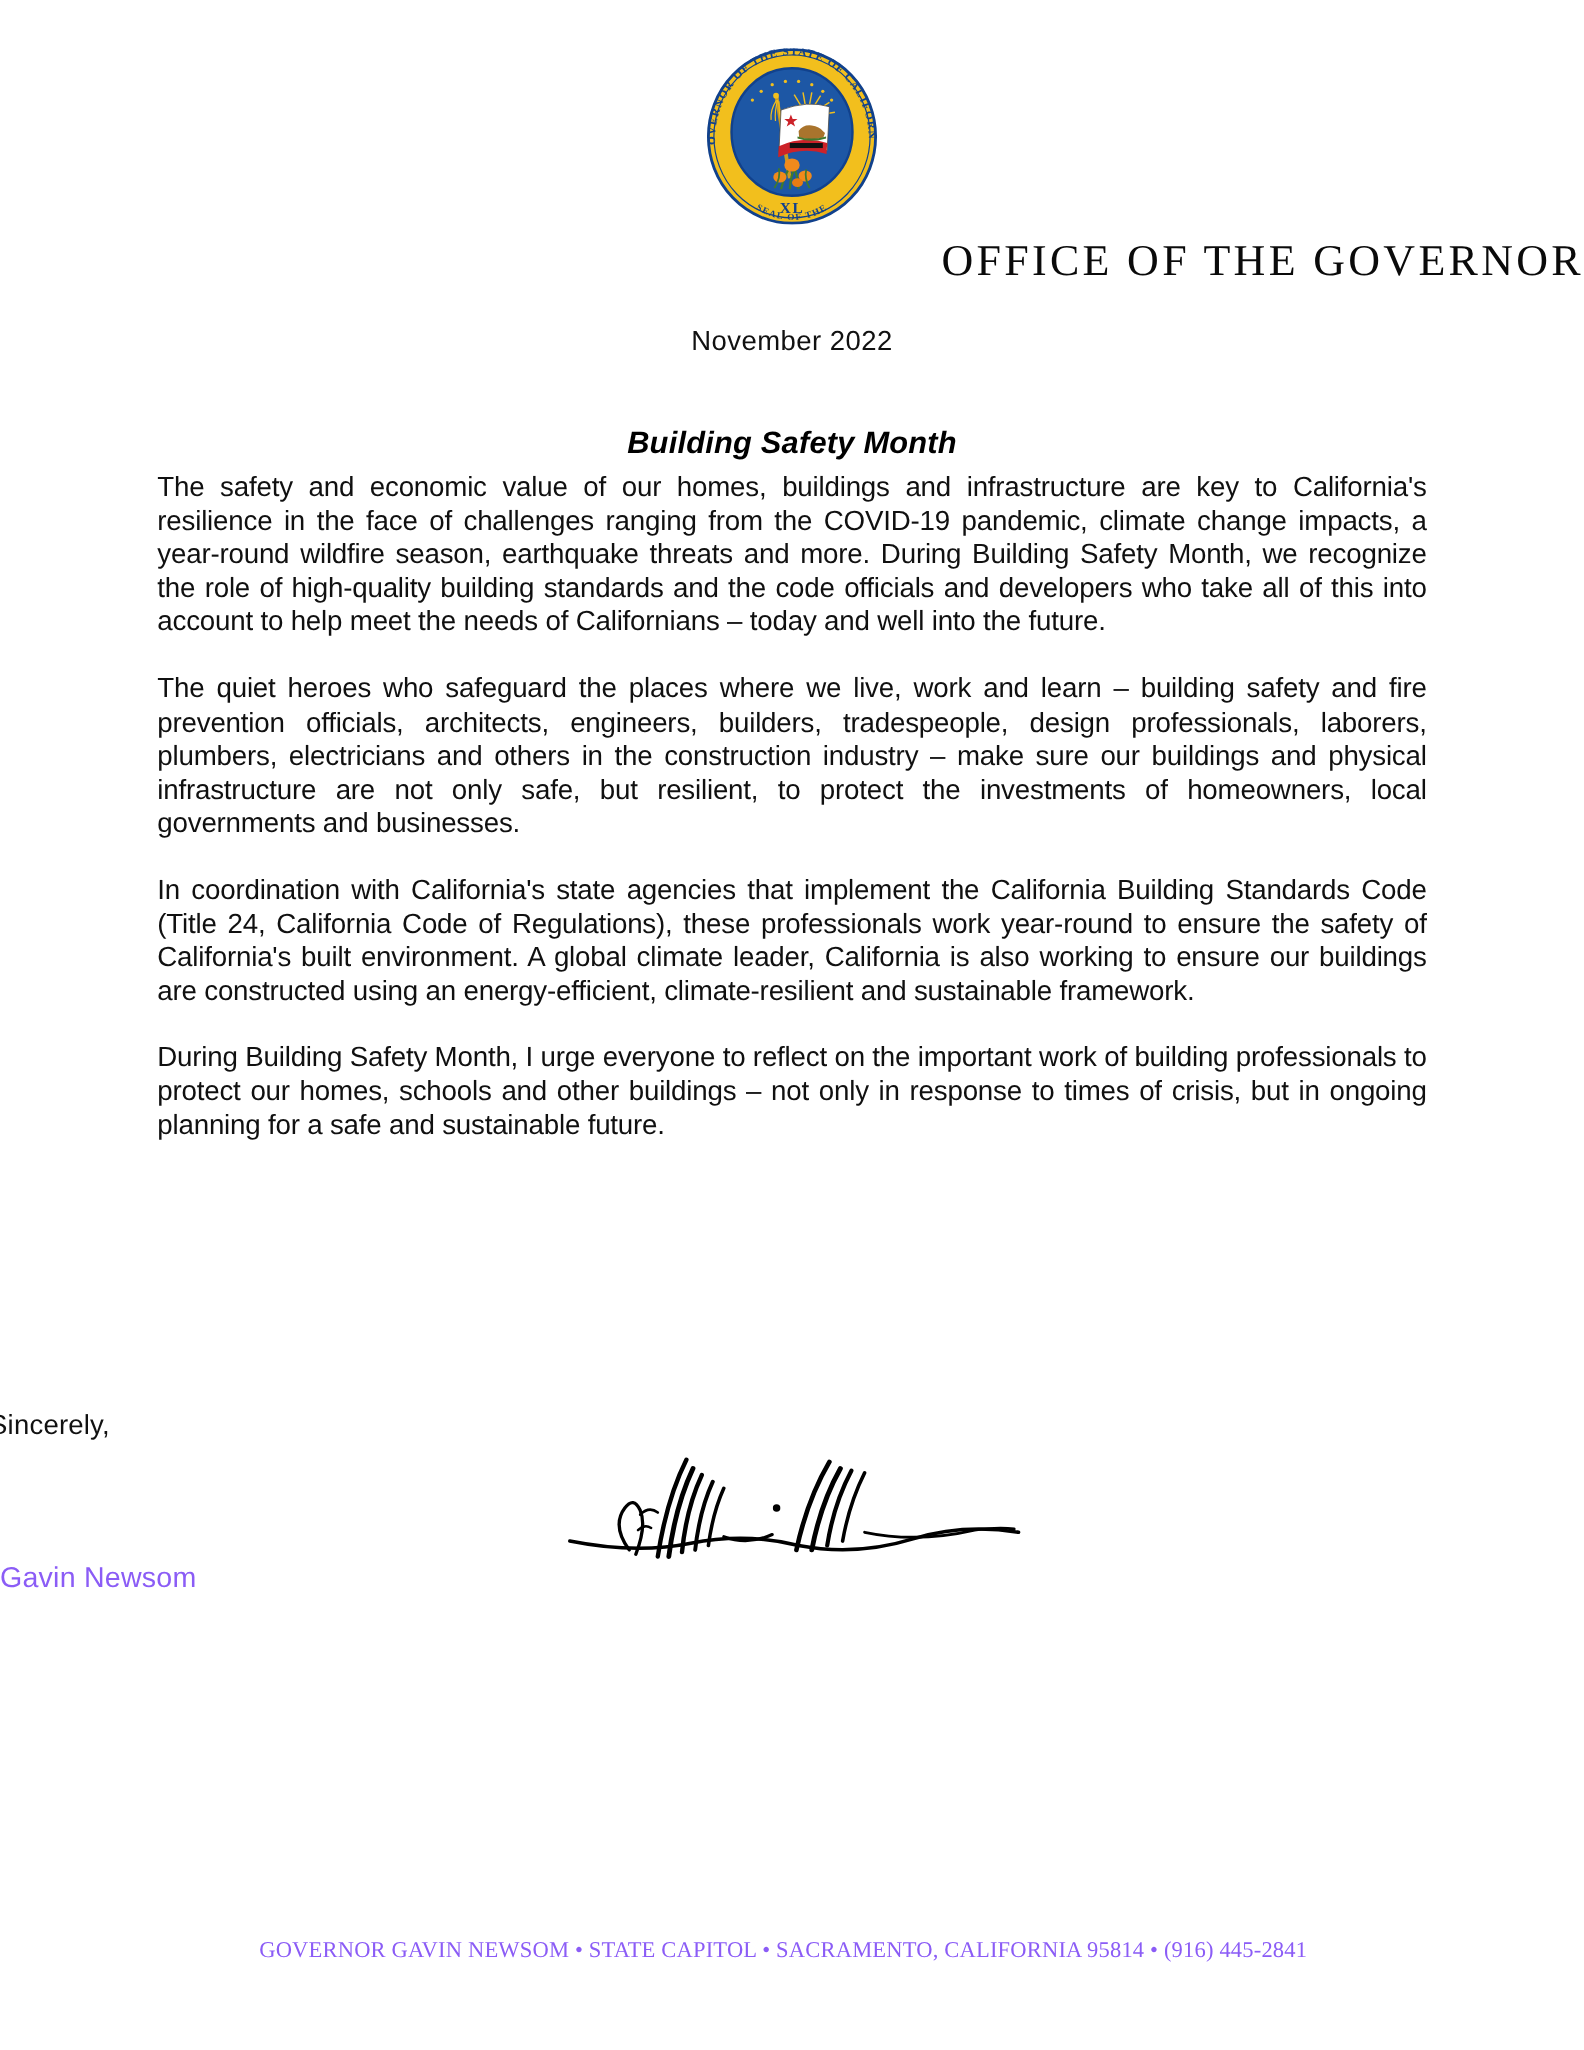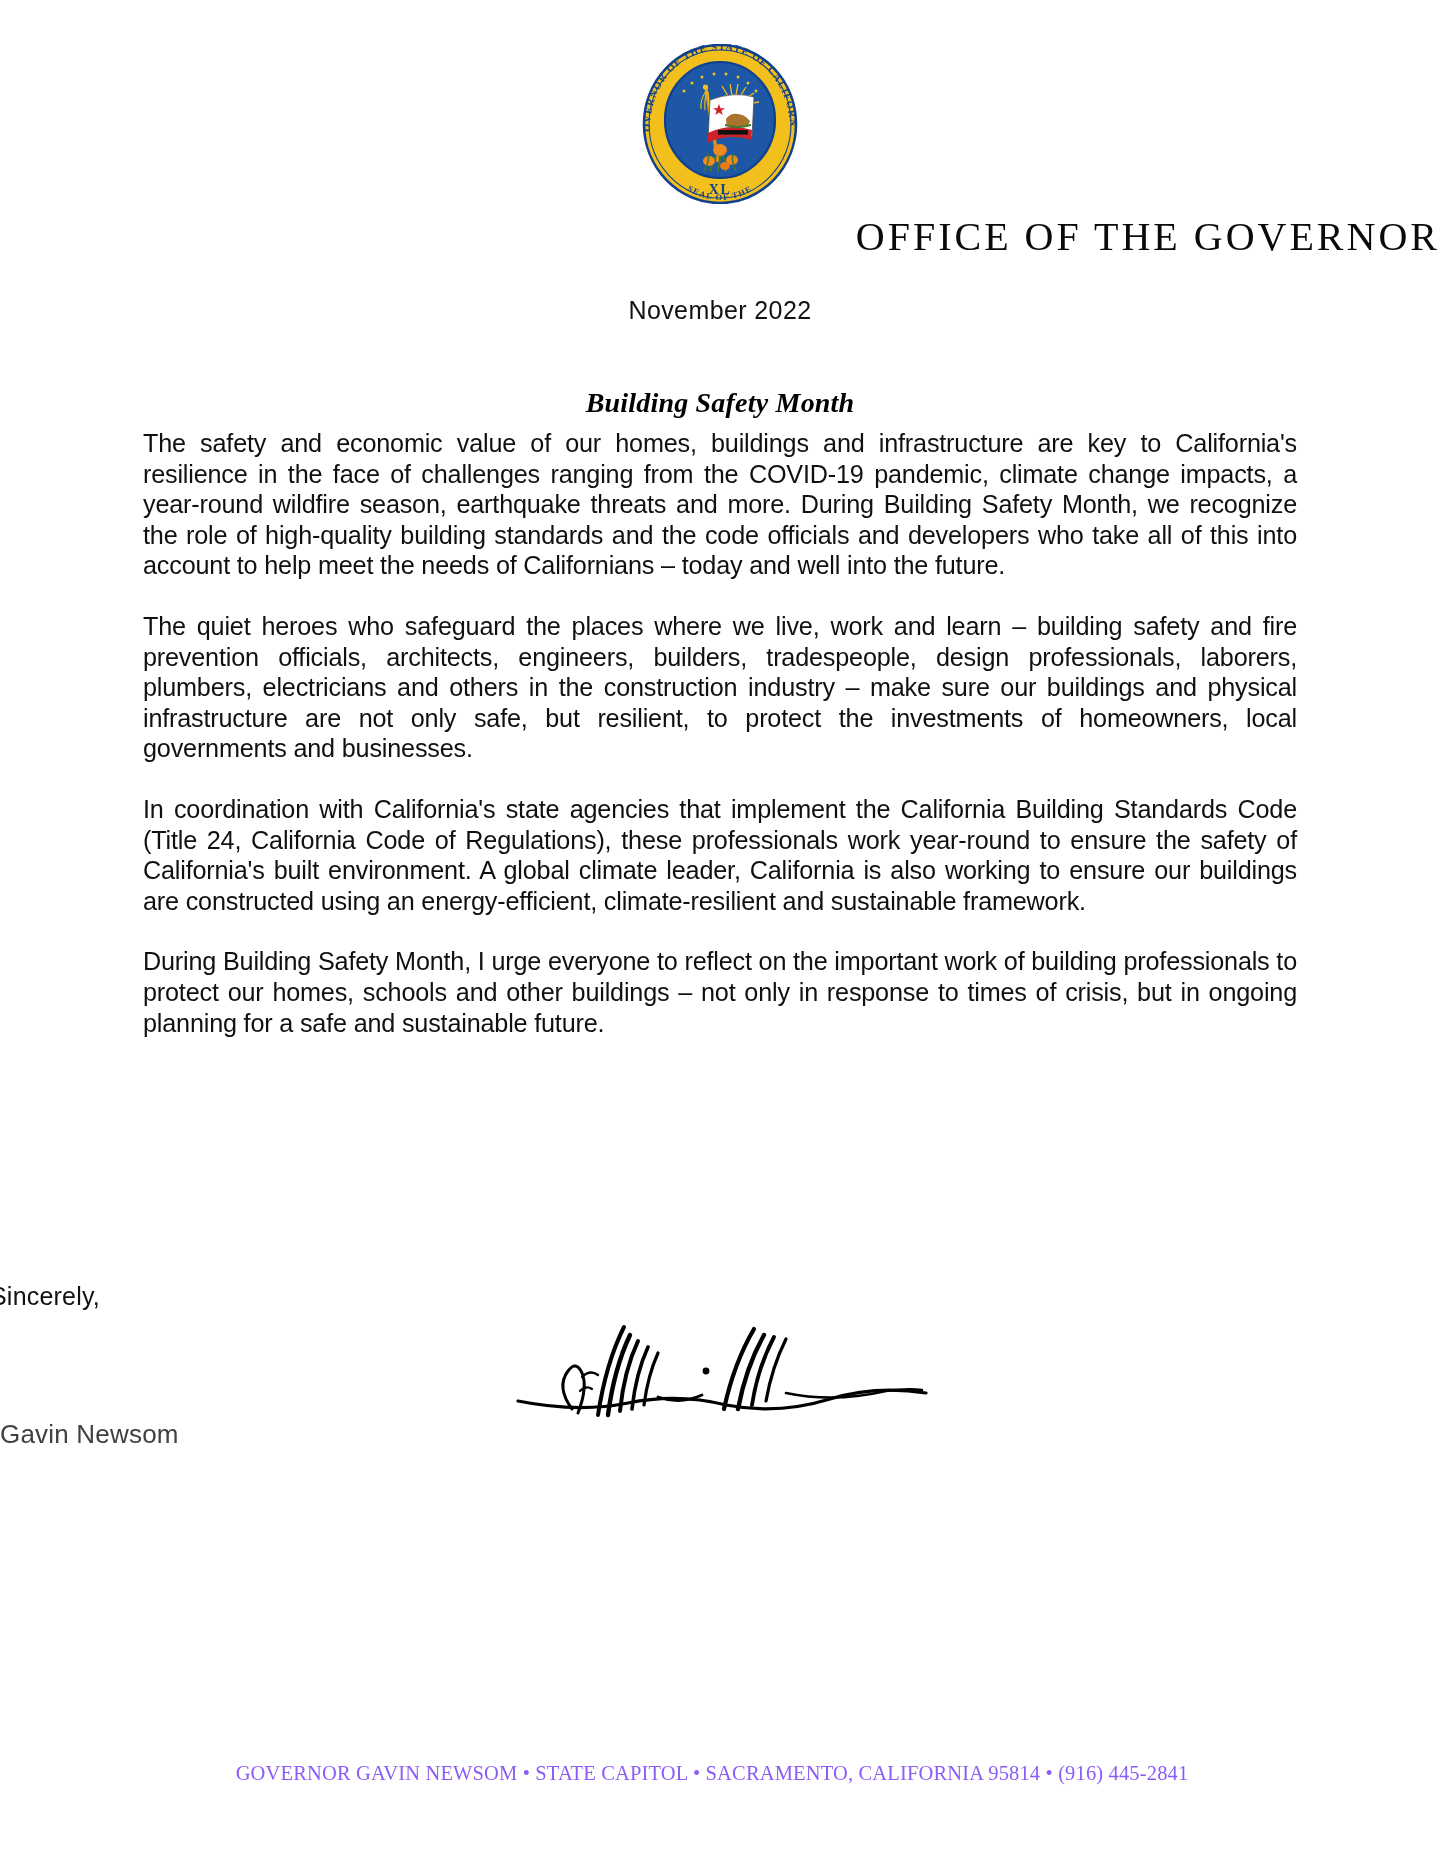--- a/index.html
+++ b/index.html
@@ -41,21 +41,21 @@
   .date-line {
     text-align: center;
     font-family: "Liberation Sans", sans-serif;
     font-size: 25px;
     letter-spacing: 0.4px;
     margin-top: 38px;
     color: #111111;
   }
   .subject-line {
     text-align: center;
-    font-family: Liberation Serif, serif;
+    font-family: Liberation Sans, sans-serif;
     font-size: 28px;
     font-weight: bold;
     font-style: italic;
     letter-spacing: 0.2px;
     margin-top: 62px;
     color: #000000;
   }
 
   
   .body-block {
@@ -93,21 +93,21 @@
     letter-spacing: 0.2px;
   }
   .sig-svg-wrap {
     margin-top: -6px;
     display: flex;
     justify-content: center;
   }
   .signer-name {
     font-family: "Liberation Sans", sans-serif;
     font-size: 26px;
-    color: #404040;
+    color: #8b5cf6;
     margin-top: -16px;
     letter-spacing: 0.2px;
   }
 
   
   .footer {
     position: absolute;
     left: 0;
     right: 16px;
     top: 1762px;

